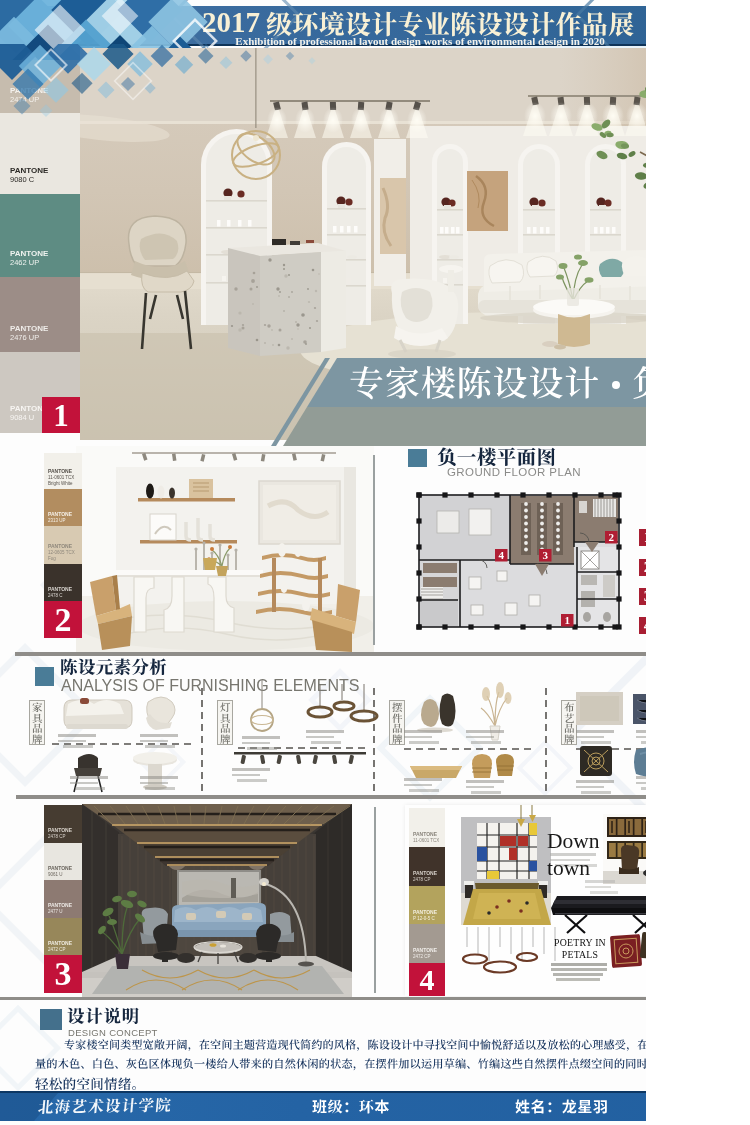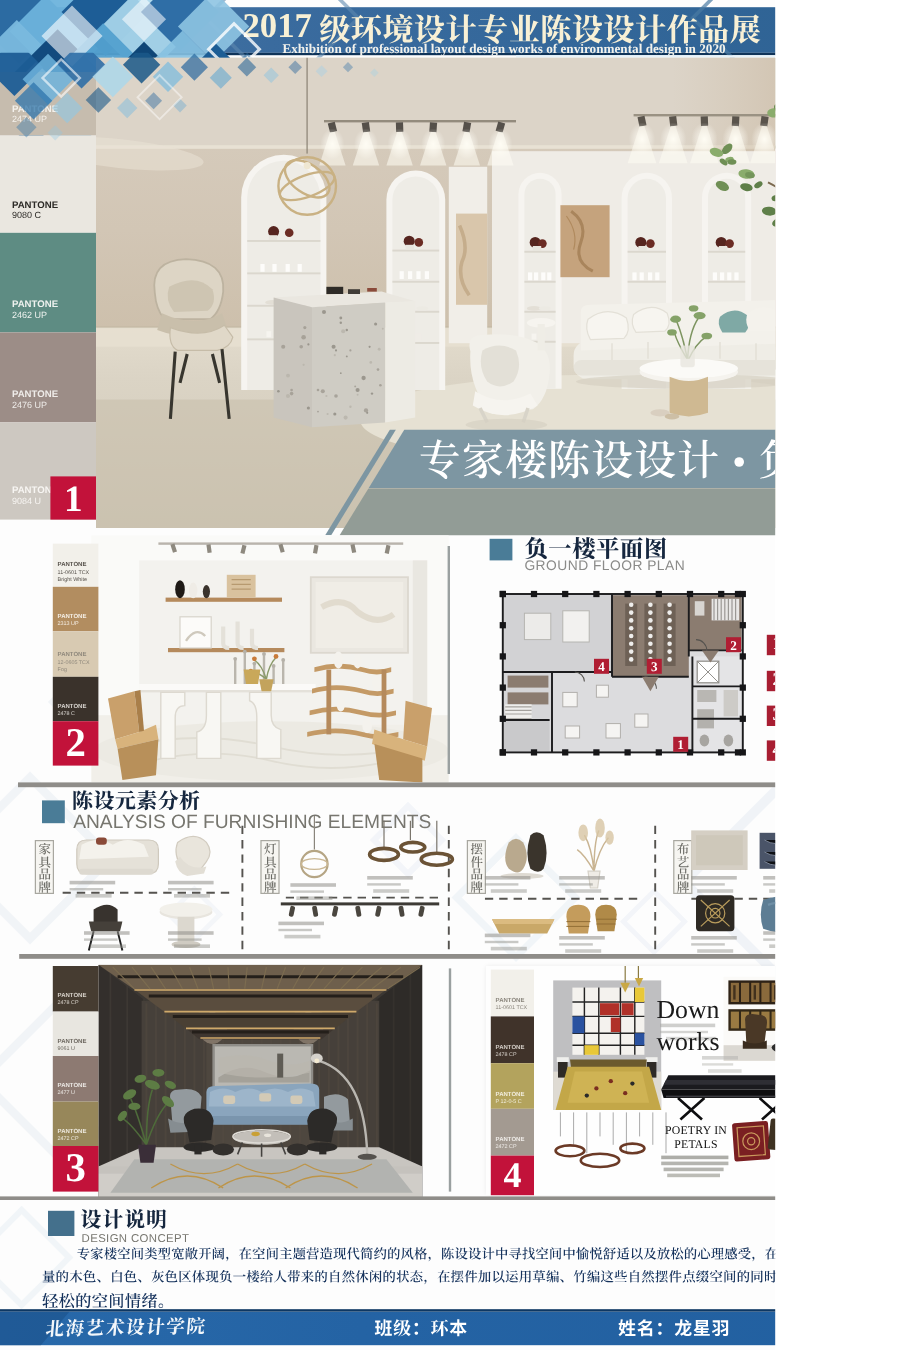--- a/index.html
+++ b/index.html
@@ -832,21 +832,21 @@
 <div style="position:absolute;left:408px;top:449px;width:19px;height:18px;background:#4a7c97"></div>
 <svg width="119" height="21" style="position:absolute;left:437px;top:446.5px;overflow:visible;">
       <use href="#gsb8d1f" transform="translate(0.0 0) scale(19.5)" fill="#16273f"></use>
       <use href="#gsb4e00" transform="translate(19.9 0) scale(19.5)" fill="#16273f"></use>
       <use href="#gsb697c" transform="translate(39.8 0) scale(19.5)" fill="#16273f"></use>
       <use href="#gsb5e73" transform="translate(59.7 0) scale(19.5)" fill="#16273f"></use>
       <use href="#gsb9762" transform="translate(79.6 0) scale(19.5)" fill="#16273f"></use>
       <use href="#gsb56fe" transform="translate(99.5 0) scale(19.5)" fill="#16273f"></use>
     </svg>
 
-<div style="position:absolute;left:437px;top:465.5px;font-family:'Liberation Sans',sans-serif;font-size:11.5px;color:#8b8b89;letter-spacing:0.4px">GROUND FLOOR PLAN</div>
+<div style="position:absolute;left:447px;top:465.5px;font-family:'Liberation Sans',sans-serif;font-size:11.5px;color:#8b8b89;letter-spacing:0.4px">GROUND FLOOR PLAN</div>
 
 <svg width="218" height="147" viewBox="0 0 218 147" style="position:absolute;left:409px;top:487px">
       <rect x="6" y="10" width="208" height="133" fill="#fdfdfd"></rect>
       <rect x="10" y="8" width="200" height="132" fill="#dcdcde"></rect>
       <rect x="11" y="9" width="90" height="64" fill="#d2d2d4"></rect>
       <rect x="101" y="9" width="64" height="68" fill="#8b7c70"></rect>
       <g fill="#6e6156">
         <rect x="112" y="16" width="10" height="52"></rect>
         <rect x="128" y="16" width="10" height="52"></rect>
         <rect x="144" y="16" width="10" height="52"></rect>
@@ -1634,21 +1634,21 @@
         </g>
       </g>
     </svg>
 
 <div style="position:absolute;left:547px;top:829px;font-family:'Liberation Serif',serif;font-size:21.5px;color:#1a1a1a">Down</div>
 
 <div style="position:absolute;left:550px;top:853px;width:46px;height:2.6px;background:#a8a8a4;opacity:.55"></div>
     <div style="position:absolute;left:550px;top:858.5px;width:40px;height:2.6px;background:#a8a8a4;opacity:.48"></div>
     <div style="position:absolute;left:555px;top:864px;width:42px;height:2.6px;background:#a8a8a4;opacity:.45"></div>
 
-<div style="position:absolute;left:547px;top:856px;font-family:'Liberation Serif',serif;font-size:21.5px;color:#1a1a1a">works</div>
+<div style="position:absolute;left:547px;top:856px;font-family:'Liberation Serif',serif;font-size:21.5px;color:#1a1a1a">town</div>
 
 <div style="position:absolute;left:585px;top:880px;width:30px;height:2.6px;background:#b5b5b0;opacity:.55"></div>
     <div style="position:absolute;left:585px;top:885.5px;width:26px;height:2.6px;background:#b5b5b0;opacity:.48"></div>
     <div style="position:absolute;left:590px;top:891px;width:28px;height:2.6px;background:#b5b5b0;opacity:.45"></div>
 
 <div style="position:absolute;left:550px;top:937px;width:60px;text-align:center;font-family:'Liberation Serif',serif;font-weight:normal;font-size:9.8px;line-height:12px;color:#111;letter-spacing:0.2px">POETRY IN PETALS</div>
 
 <div style="position:absolute;left:551px;top:963px;width:56px;height:2.5px;background:#adada8"></div>
     <div style="position:absolute;left:551px;top:968px;width:56px;height:2.5px;background:#b5b5b0"></div>
     <div style="position:absolute;left:553px;top:973px;width:50px;height:2.5px;background:#b5b5b0"></div>

